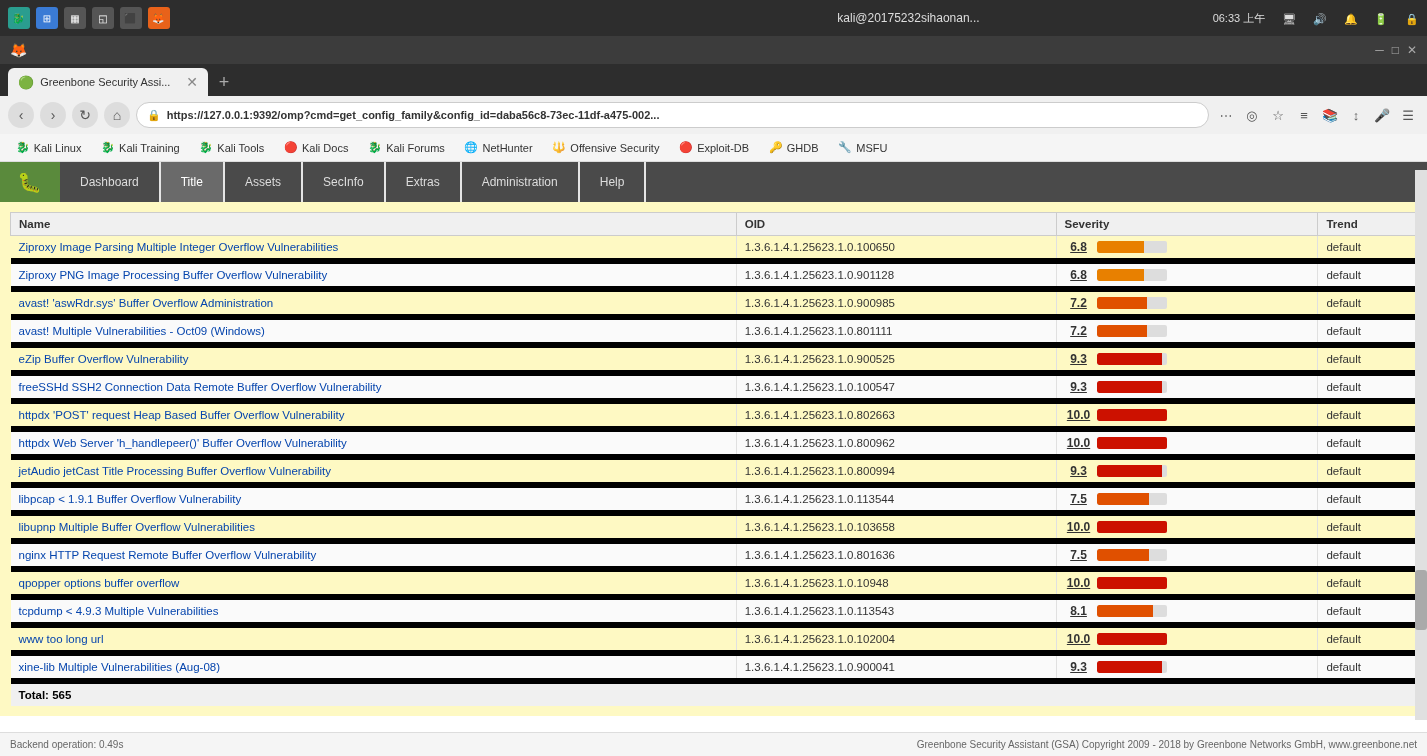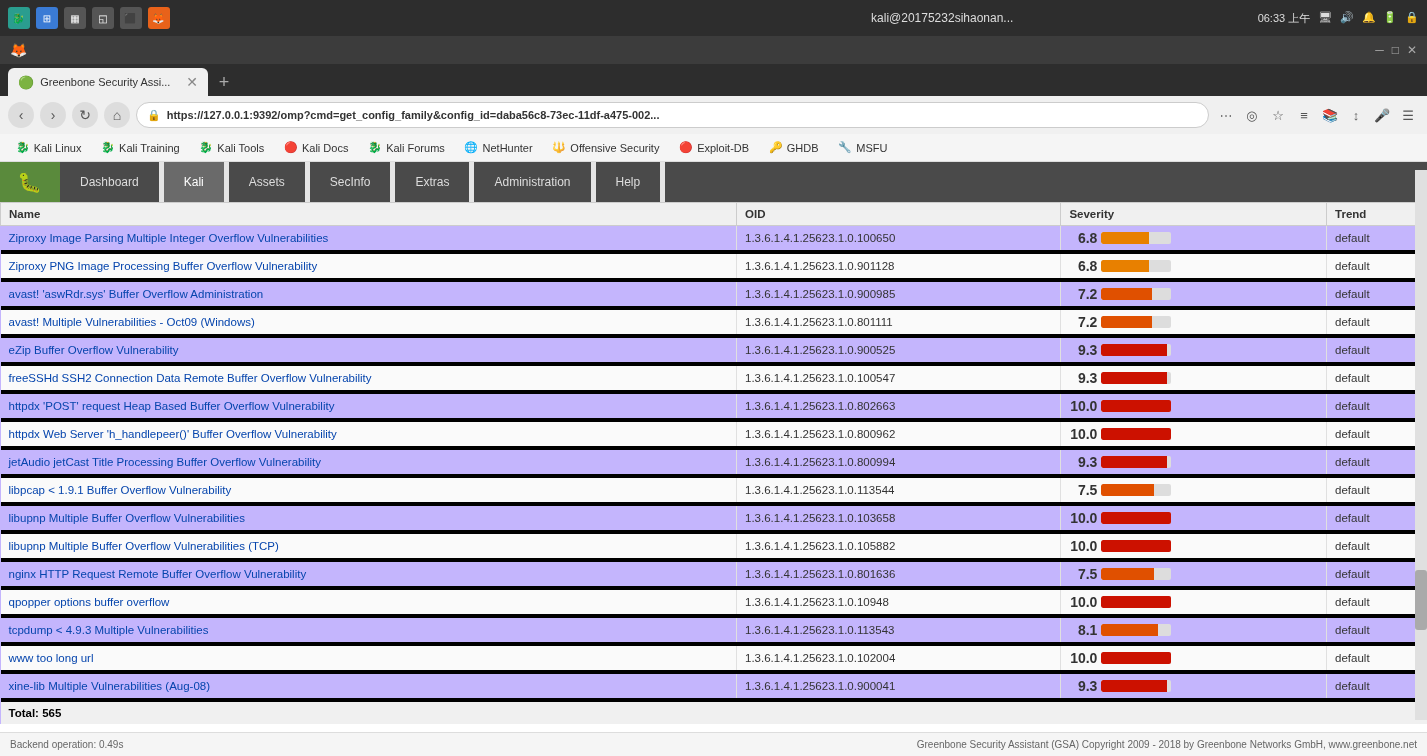--- a/index.html
+++ b/index.html
@@ -16,21 +16,21 @@
       font-size: 11px;
       gap: 6px;
     }
     .os-taskbar-left { display: flex; align-items: center; gap: 4px; flex: 1; }
     .os-taskbar-icons { display: flex; gap: 6px; align-items: center; }
     .os-icon { width: 22px; height: 22px; background: #555; border-radius: 3px; display: flex; align-items: center; justify-content: center; font-size: 10px; color: #fff; }
     .os-icon.blue { background: #3a7bd5; }
     .os-icon.orange { background: #e8621a; }
     .os-icon.teal { background: #2a9d8f; }
     .os-taskbar-center { flex: 1; text-align: center; font-size: 12px; color: #ddd; }
-    .os-taskbar-right { display: flex; align-items: flex-start; gap: 8px; font-size: 11px; color: #ddd; }
+    .os-taskbar-right { display: flex; align-items: flex-end; gap: 17px; font-size: 11px; color: #ddd; }
     .os-title-bar {
       height: 28px;
       background: #3c3c3c;
       display: flex;
       align-items: center;
       padding: 0 10px;
       color: #ccc;
       font-size: 12px;
       justify-content: center;
     }
@@ -138,45 +138,45 @@
       background: #5a8a3c;
       padding: 4px;
     }
     .gsa-logo-img { font-size: 20px; }
     .gsa-nav-item {
       padding: 0 20px;
       display: flex; align-items: center;
       color: #ddd;
       font-size: 12px;
       cursor: pointer;
-      border-right: 5px solid #e5e5e5;
+      border-right: 2px solid #e5e5e5;
       position: relative;
     }
     .gsa-nav-item.active { background: #6a6a6a; color: #fff; }
 
     
     .gsa-content {
-      background: #c4b5fd;
-      padding: 0;
+      background: #fef9c3;
+      padding: 10px;
     }
     .data-table {
       width: 100%;
       border-collapse: collapse;
       font-size: 11.5px;
     }
     .data-table thead th {
       background: #f0f0f0;
       border: 1px solid #ccc;
       padding: 5px 8px;
       text-align: left;
       font-weight: bold;
       color: #333;
       white-space: nowrap;
     }
-    .data-table tbody tr { border-bottom: 4px solid #000000; }
+    .data-table tbody tr { border-bottom: 6px solid #000000; }
     .data-table tbody tr:nth-child(even) { background: #fafafa; }
     .data-table tbody td {
       padding: 4px 8px;
       border-right: 1px solid #e0e0e0;
       color: #333;
       white-space: nowrap;
     }
     .data-table tbody td.name-cell {
       color: #0645ad;
       cursor: pointer;
@@ -197,24 +197,25 @@
       background: #ddd;
       border-radius: 2px;
       overflow: hidden;
       position: relative;
     }
     .severity-bar-fill {
       height: 100%;
       border-radius: 2px 0 0 2px;
     }
     .severity-label {
-      font-size: 14px;
+      font-size: 12px;
       font-weight: bold;
       min-width: 28px;
-      text-align: right;
+      text-align: center;
+      text-decoration: underline;
     }
 
     .footer-row td {
       background: #f0f0f0;
       font-weight: bold;
       padding: 5px 8px;
       border-top: 2px solid #ccc;
     }
 
     
@@ -369,21 +370,21 @@
     </div>
 
 <div class="gsa-app">
 
   <div class="gsa-navbar">
     <div class="gsa-logo">
       <span class="gsa-logo-img">🐛</span>
     </div>
 
   <div class="gsa-nav-item">Dashboard</div>
-        <div class="gsa-nav-item active">Kali</div>
+        <div class="gsa-nav-item active">Title</div>
         <div class="gsa-nav-item">Assets</div>
         <div class="gsa-nav-item">SecInfo</div>
         <div class="gsa-nav-item">Extras</div>
         <div class="gsa-nav-item">Administration</div>
         <div class="gsa-nav-item">Help</div>
       </div>
 
   <div class="gsa-content">
     <table class="data-table">
       <thead>
@@ -532,33 +533,20 @@
                 <div class="severity-bar-container">
                   <span class="severity-label">10.0</span>
                   <div class="severity-bar-bg">
                     <div class="severity-bar-fill" style="width: 100%; background: rgb(204, 17, 0);"></div>
                   </div>
                 </div>
               </td>
               <td>default</td>
             </tr>
             <tr>
-              <td class="name-cell">libupnp Multiple Buffer Overflow Vulnerabilities (TCP)</td>
-              <td>1.3.6.1.4.1.25623.1.0.105882</td>
-              <td>
-                <div class="severity-bar-container">
-                  <span class="severity-label">10.0</span>
-                  <div class="severity-bar-bg">
-                    <div class="severity-bar-fill" style="width: 100%; background: rgb(204, 17, 0);"></div>
-                  </div>
-                </div>
-              </td>
-              <td>default</td>
-            </tr>
-            <tr>
               <td class="name-cell">nginx HTTP Request Remote Buffer Overflow Vulnerability</td>
               <td>1.3.6.1.4.1.25623.1.0.801636</td>
               <td>
                 <div class="severity-bar-container">
                   <span class="severity-label">7.5</span>
                   <div class="severity-bar-bg">
                     <div class="severity-bar-fill" style="width: 75%; background: rgb(224, 80, 0);"></div>
                   </div>
                 </div>
               </td>

